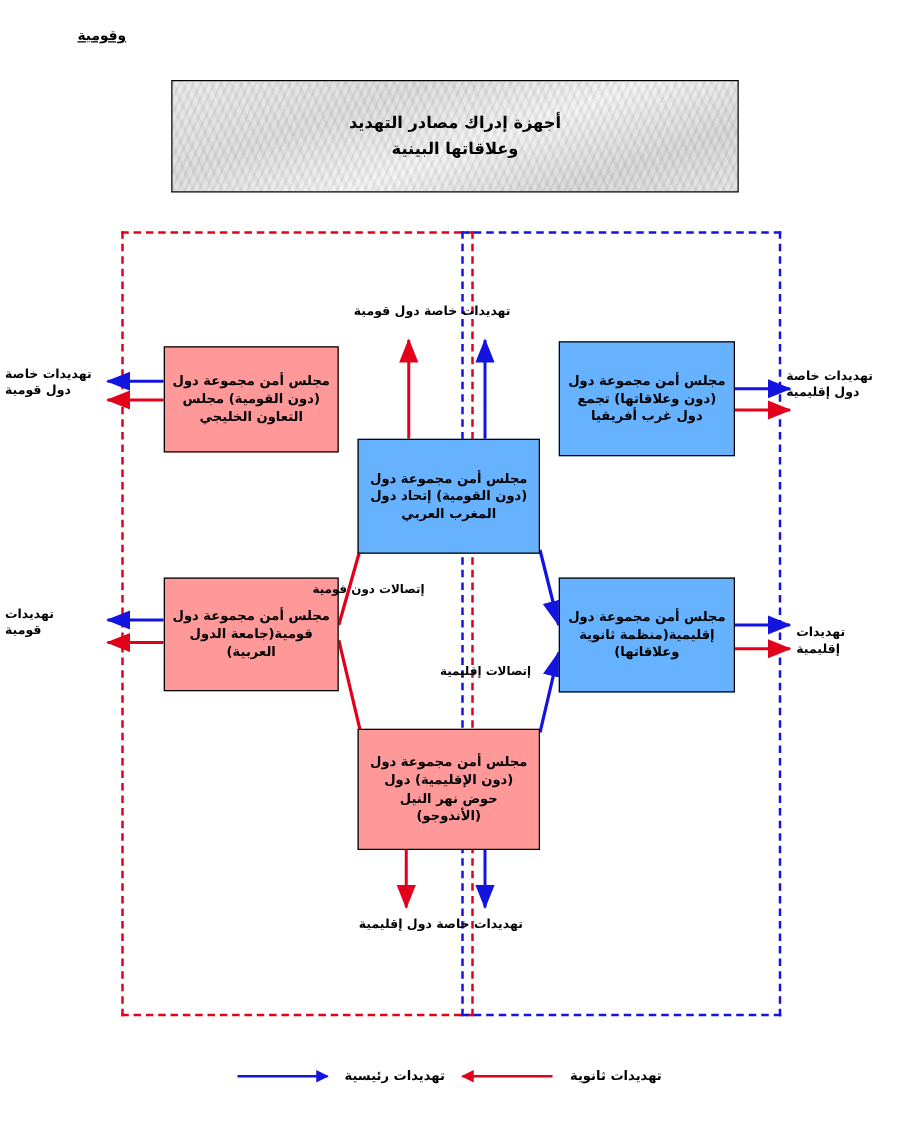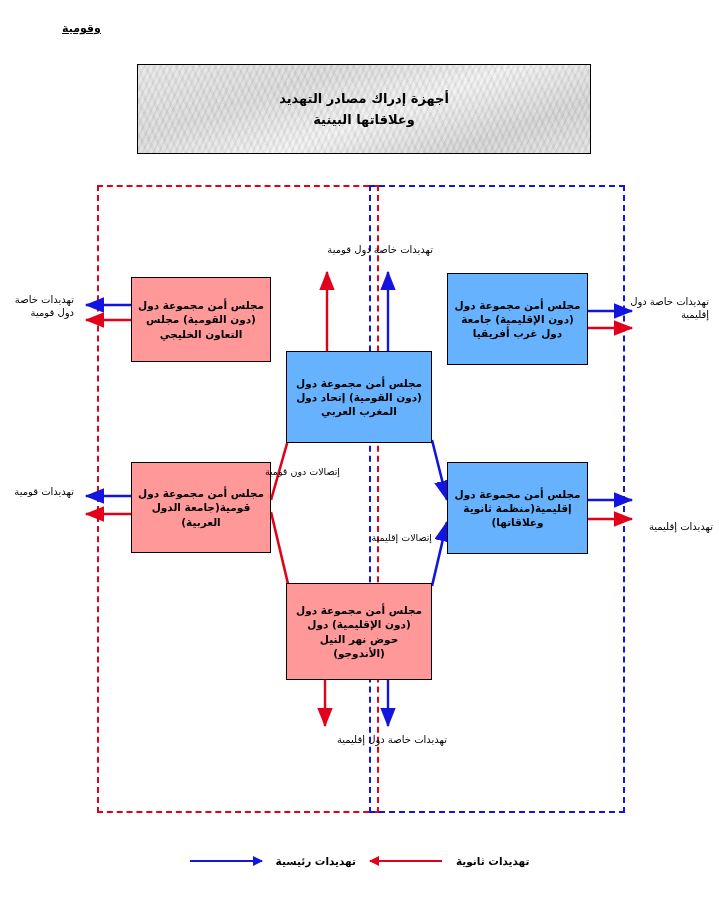--- a/index.html
+++ b/index.html
@@ -61,27 +61,27 @@
   .box-blue{background:#66b2ff;}
 
   #box-gcc{left:131px;top:277px;width:140px;height:85px;}
   #box-arab-league{left:131px;top:462px;width:140px;height:91px;}
   #box-maghreb{left:286px;top:351px;width:146px;height:92px;}
   #box-nile{left:286px;top:583px;width:146px;height:97px;}
   #box-ecowas{left:447px;top:273px;width:141px;height:92px;}
   #box-au{left:447px;top:462px;width:141px;height:92px;}
 
   
-  .lbl{font-size:10px;font-weight:normal;color:#000;text-align:right;line-height:1.3;}
+  .lbl{font-size:10px;font-weight:bold;color:#000;text-align:left;line-height:1.3;}
   #lbl-top-center{left:283px;top:243px;width:150px;}
   #lbl-bottom-center{left:287px;top:733px;width:160px;}
   #lbl-left-top{left:4px;top:293px;width:70px;}
   #lbl-left-mid{left:4px;top:485px;width:70px;}
   #lbl-right-top{left:629px;top:295px;width:80px;}
-  #lbl-right-mid{left:637px;top:520px;width:76px;}
+  #lbl-right-mid{left:637px;top:500px;width:76px;}
   #lbl-subnational-comm{left:250px;top:466px;width:90px;font-size:9.5px;}
   #lbl-regional-comm{left:352px;top:532px;width:80px;font-size:9.5px;}
 
   
   #legend{
     left:0;top:846px;width:719px;height:30px;
     display:flex;align-items:center;justify-content:center;gap:14px;
   }
   .legend-text{font-size:10.5px;font-weight:bold;color:#000;}
   .legend-line{width:72px;height:2px;position:relative;}
@@ -164,21 +164,21 @@
 
 <div class="abs box box-red" id="box-nile">
   <span>مجلس أمن مجموعة دول</span>
   <span>(دون الإقليمية) دول</span>
   <span>حوض نهر النيل</span>
   <span>(الأندوجو)</span>
 </div>
 
 <div class="abs box box-blue" id="box-ecowas">
   <span>مجلس أمن مجموعة دول</span>
-  <span>(دون الإقليمية) جامعة</span>
+  <span>(دون وعلاقاتها) تجمع</span>
   <span>دول غرب أفريقيا</span>
 </div>
 
 <div class="abs box box-blue" id="box-au">
   <span>مجلس أمن مجموعة دول</span>
   <span>إقليمية(منظمة ثانوية</span>
   <span>وعلاقاتها)</span>
 </div>
 
 <div class="abs lbl" id="lbl-top-center">تهديدات خاصة دول قومية</div>

